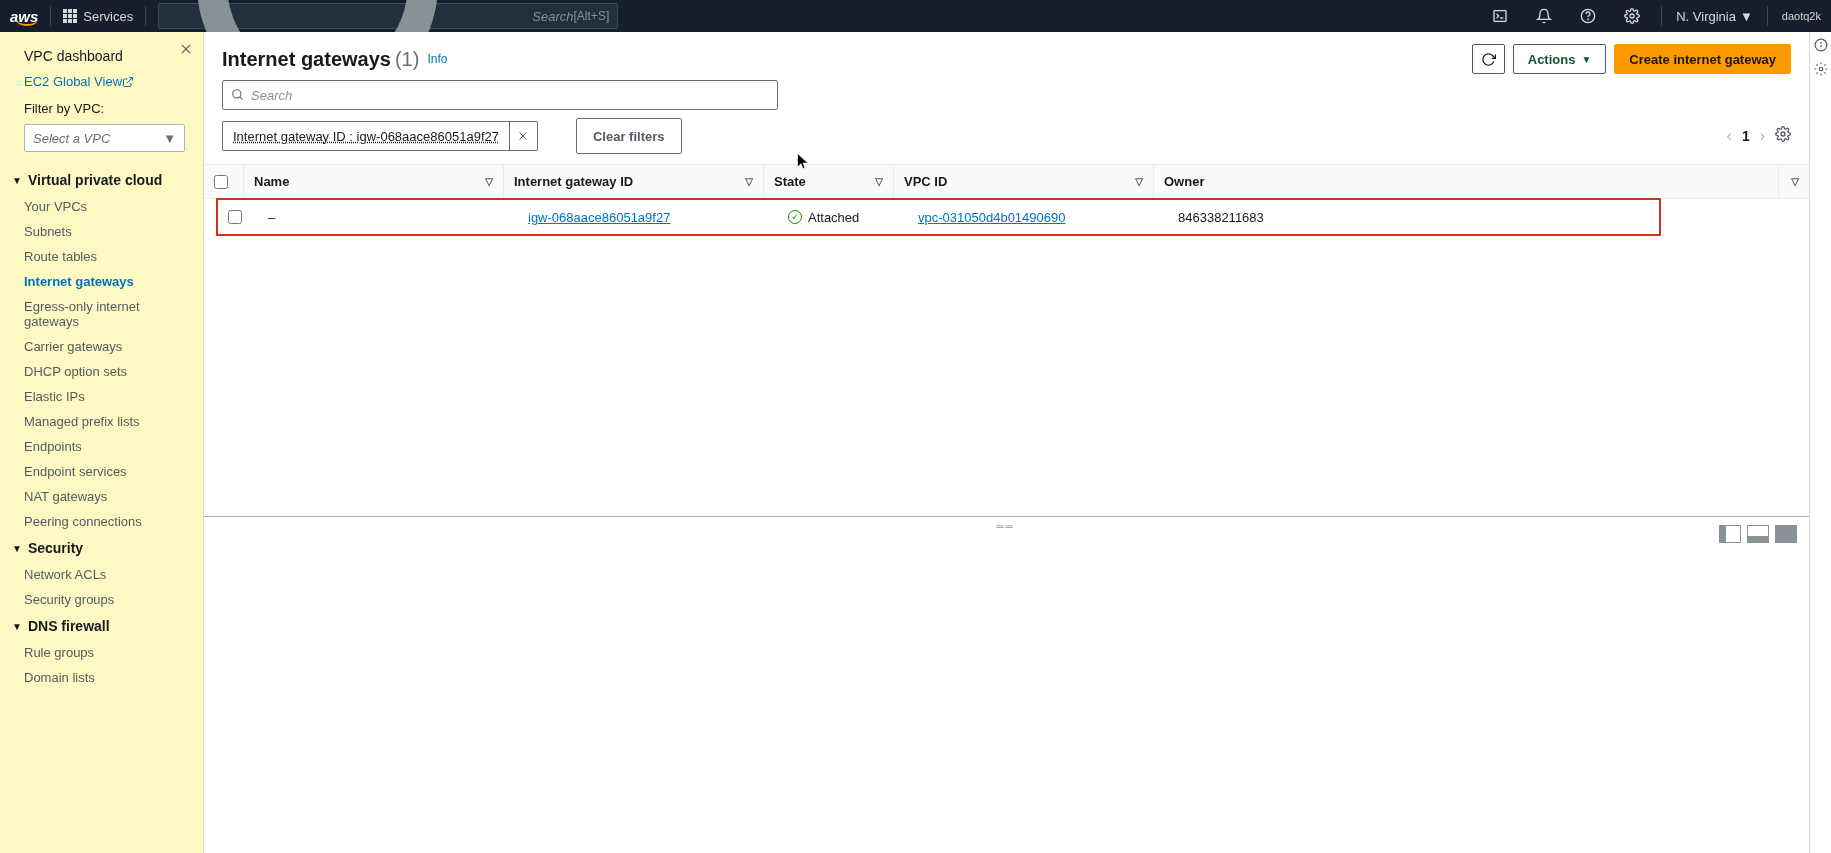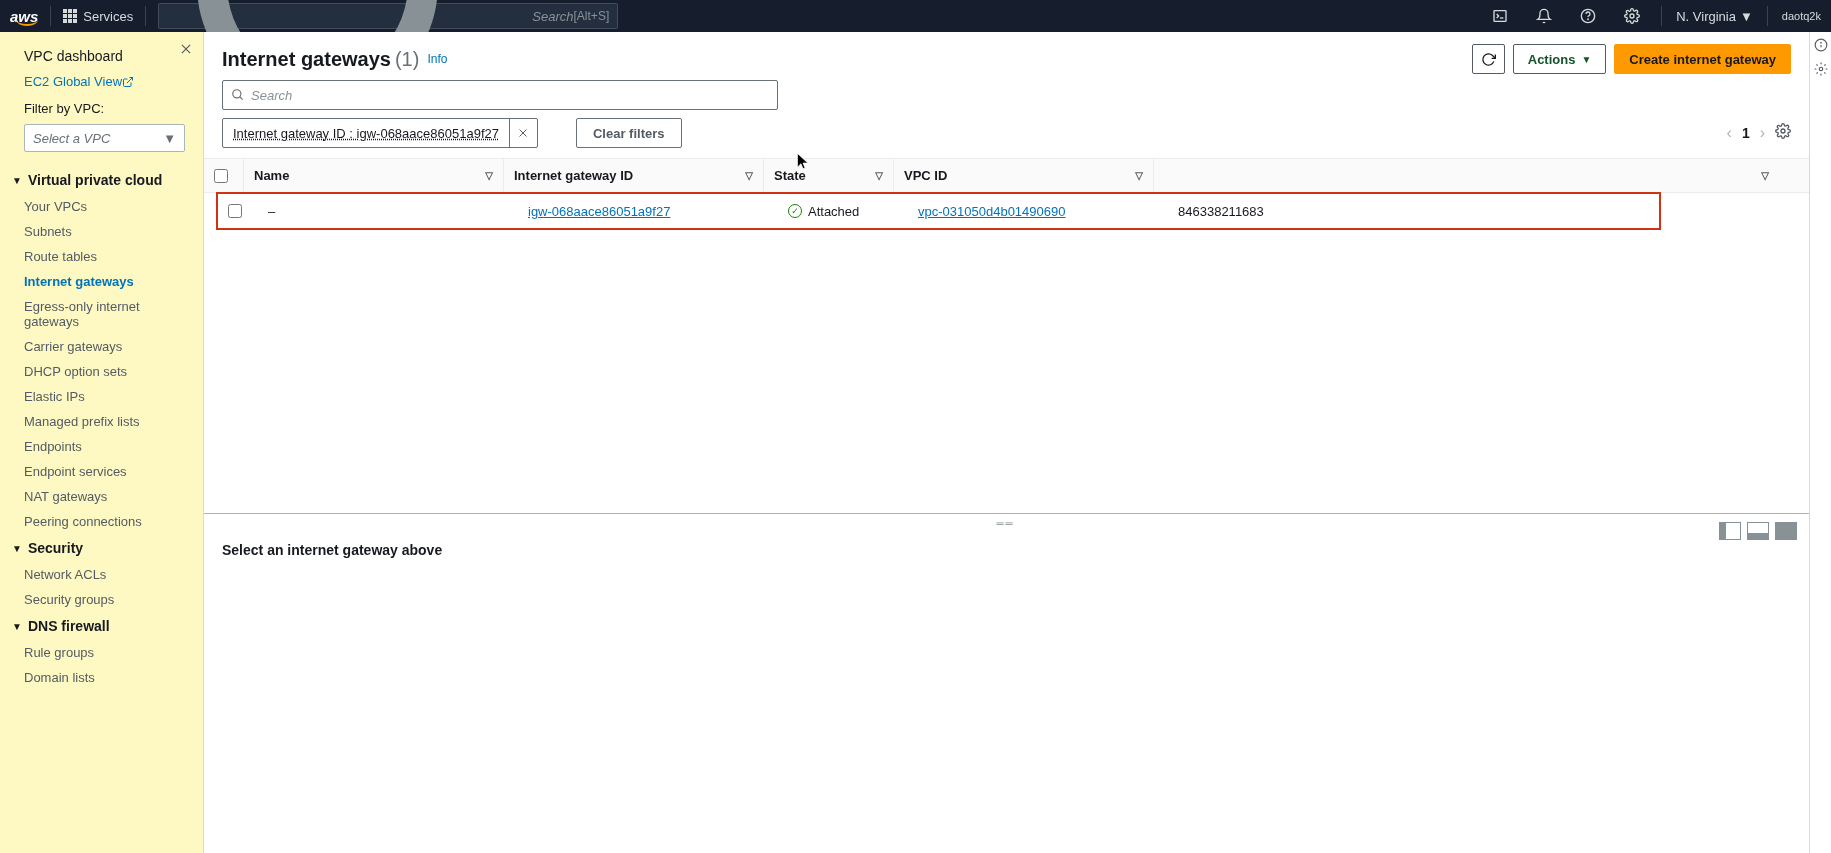--- a/index.html
+++ b/index.html
@@ -58,21 +58,21 @@
 
 
 .search-row { padding:0 18px 8px 18px; }
 .search-box { width:556px; height:30px; border:1px solid #687078; border-radius:2px; display:flex; align-items:center; padding:0 8px; gap:6px; }
 .search-box svg { width:14px; height:14px; stroke:#687078; }
 .search-box .ph { font-style:italic; color:#879196; font-size:13px; }
 .filter-row { padding:0 18px 10px 18px; display:flex; gap:8px; align-items:center; }
 .filter-chip { height:30px; border:1px solid #687078; border-radius:2px; display:flex; align-items:center; background:#fff; }
 .filter-chip .txt { padding:0 10px; font-size:13px; color:#16191f; text-decoration: underline dotted; }
 .filter-chip .x { width:28px; height:100%; display:flex; align-items:center; justify-content:center; border-left:1px solid #687078; cursor:pointer; color:#545b64; }
-.clear-filters { height:30px; border:1px solid #687078; border-radius:2px; background:#fff; padding:0 16px; font-size:13px; font-weight:bold; color:#545b64; cursor:pointer; margin-left:30px; }
+.clear-filters { height:36px; border:1px solid #687078; border-radius:2px; background:#fff; padding:0 16px; font-size:13px; font-weight:bold; color:#545b64; cursor:pointer; margin-left:30px; }
 .pager { margin-left:auto; display:flex; align-items:center; gap:10px; color:#545b64; }
 .pager .pg { font-size:14px; font-weight:bold; color:#16191f; }
 .pager .arrow { cursor:pointer; color:#aab7b8; font-size:16px; }
 .pager .gear { cursor:pointer; }
 .pager svg { width:16px; height:16px; }
 
 
 .tbl { width:100%; border-top:1px solid #eaeded; }
 .tbl-head, .tbl-row { display:grid; grid-template-columns: 40px 260px 260px 130px 260px 1fr 30px; align-items:center; height:34px; }
 .tbl-head { background:#fafafa; border-bottom:1px solid #eaeded; font-size:13px; font-weight:bold; color:#16191f; }
@@ -288,20 +288,23 @@
             <span>Internet gateway ID</span>
             <span class="sort-caret">▽</span>
           </div>
         <div class="cell">
             <span>State</span>
             <span class="sort-caret">▽</span>
           </div>
         <div class="cell">
             <span>VPC ID</span>
             <span class="sort-caret">▽</span>
+          </div>
+        <div class="cell">
+            <span>Owner</span>
           </div>
         <div class="cell">
             <span class="sort-caret">▽</span>
           </div>
       </div>
       <div class="row-highlight">
         <div class="tbl-row">
           <div class="cell">
               <input type="checkbox" style="">
             </div>
@@ -332,21 +335,20 @@
         <div class="li li1">
             <div class="a"></div>
           </div>
         <div class="li li2">
             <div class="a"></div>
           </div>
         <div class="li li3">
             <div class="a"></div>
           </div>
       </div>
-      <div class="details-text">Select an internet gateway above</div>
     </div>
   </div>
 </div>
 
 <div class="right-rail">
   <svg viewBox="0 0 24 24" fill="none" stroke="#545b64" stroke-width="2">
       <circle cx="12" cy="12" r="10"></circle>
       <line x1="12" y1="16" x2="12" y2="12"></line>
       <circle cx="12" cy="8" r="0.5" fill="#545b64"></circle>
     </svg>

